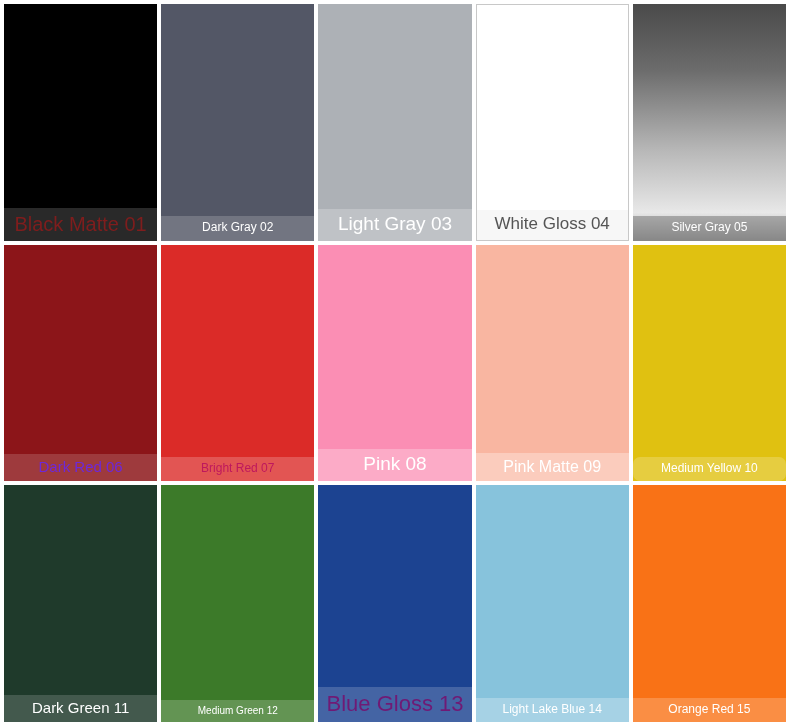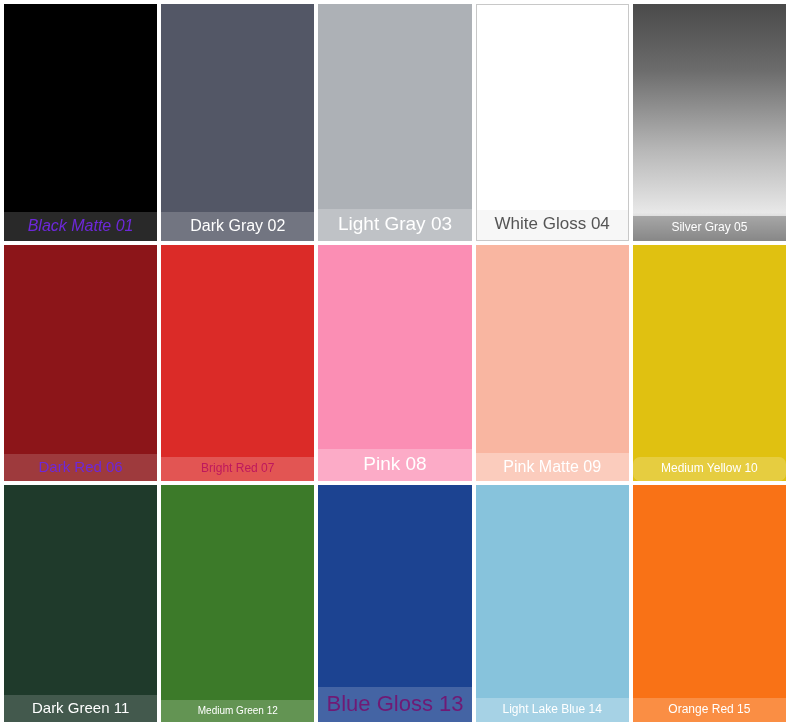--- a/index.html
+++ b/index.html
@@ -45,25 +45,25 @@
     line-height: 1.1;
     font-family: "Liberation Sans", sans-serif;
   }
 </style>
 </head>
 <body>
 
 <div class="palette" id="palette">
     <div class="swatch">
       <div class="swatch-fill" style="background: rgb(0, 0, 0);"></div>
-      <div class="swatch-label" style="color: #6d28d9; font-size: 16px; background: rgba(255, 255, 255, 0.16); font-style: italic;">Black Matte 01</div>
+      <div class="swatch-label" style="color: #7f1d1d; font-size: 20px; background: rgba(255, 255, 255, 0.16);">Black Matte 01</div>
     </div>
     <div class="swatch">
       <div class="swatch-fill" style="background: rgb(83, 87, 102);"></div>
-      <div class="swatch-label" style="color: rgb(255, 255, 255); font-size: 16px; background: rgba(255, 255, 255, 0.18);">Dark Gray 02</div>
+      <div class="swatch-label" style="color: rgb(255, 255, 255); font-size: 12px; background: rgba(255, 255, 255, 0.18);">Dark Gray 02</div>
     </div>
     <div class="swatch">
       <div class="swatch-fill" style="background: rgb(173, 177, 182);"></div>
       <div class="swatch-label" style="color: rgb(255, 255, 255); font-size: 19px; background: rgba(255, 255, 255, 0.22);">Light Gray 03</div>
     </div>
     <div class="swatch" style="border: 1px solid rgb(200, 200, 200);">
       <div class="swatch-fill" style="background: rgb(255, 255, 255);"></div>
       <div class="swatch-label" style="color: rgb(85, 85, 85); font-size: 17px; background: rgba(0, 0, 0, 0.03);">White Gloss 04</div>
     </div>
     <div class="swatch">

